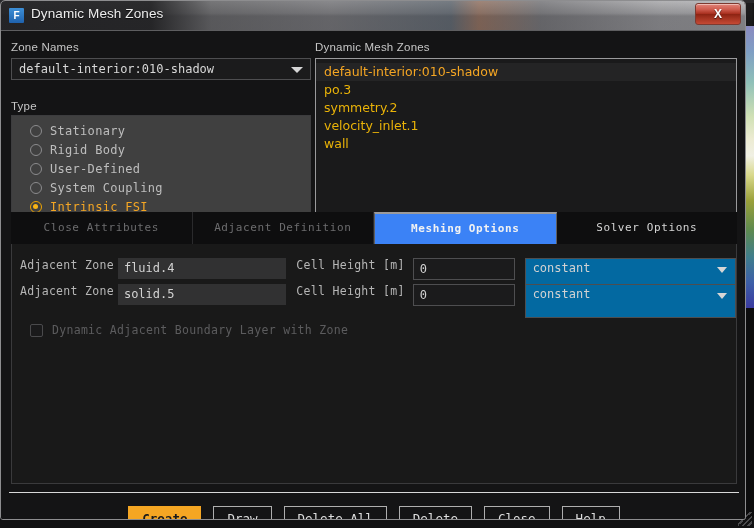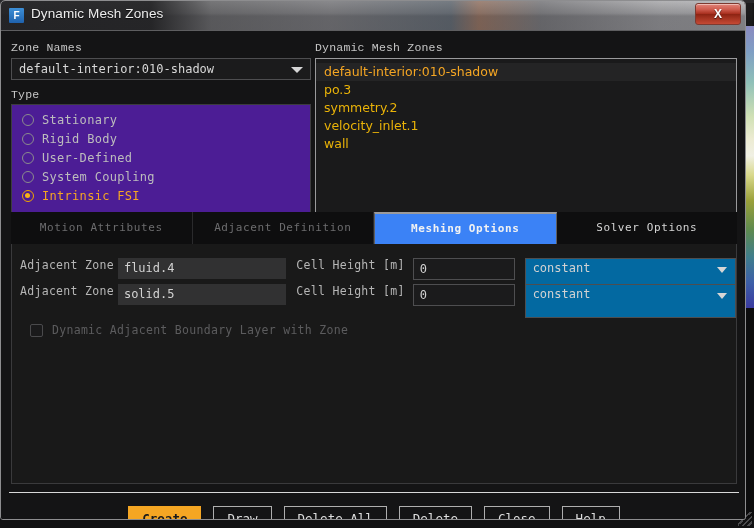--- a/index.html
+++ b/index.html
@@ -161,21 +161,21 @@
   .dlg-body {
     position: relative;
     height: 489px;
     background: #141415;
     padding: 0;
   }
 
   .section-label {
     color: #c6c6c6;
     font-size: 11.5px;
-    font-family: Liberation Mono, monospace;
+    font-family: Liberation Sans, sans-serif;
     letter-spacing: 0.2px;
   }
 
   
   .left-col {
     position: absolute;
     left: 10px; top: 5px;
     width: 300px;
   }
   .combo {
@@ -196,28 +196,28 @@
   }
   .combo .arrow {
     position: absolute;
     right: 7px; top: 8px;
     width: 0; height: 0;
     border-left: 6px solid transparent;
     border-right: 6px solid transparent;
     border-top: 6px solid #d6d6d6;
   }
 
-  .type-label { margin-top: 8px; display: block; }
+  .type-label { margin-top: 20px; display: block; }
   .radio-group {
     margin-top: 3px;
     height: 124px;
     border: 1px solid #3c3c3e;
-    background: #4c1d95;
-    box-sizing: border-box;
-    padding: 5px 0 0 10px;
+    background: #404040;
+    box-sizing: border-box;
+    padding: 5px 0 0 18px;
   }
   .radio-row {
     display: flex;
     align-items: center;
     height: 19px;
     cursor: pointer;
   }
   .radio-dot {
     width: 12px; height: 12px;
     border-radius: 50%;
@@ -546,21 +546,21 @@
         <div class="zone-list">
           <div class="zone-item sel">default-interior:010-shadow</div>
           <div class="zone-item">po.3</div>
           <div class="zone-item">symmetry.2</div>
           <div class="zone-item">velocity_inlet.1</div>
           <div class="zone-item">wall</div>
         </div>
       </div>
 
       <div class="tabbar">
-        <div class="tab">Motion Attributes</div>
+        <div class="tab">Close Attributes</div>
         <div class="tab">Adjacent Definition</div>
         <div class="tab active">Meshing Options</div>
         <div class="tab enabled">Solver Options</div>
       </div>
 
       <div class="tabpanel">
 
         <div class="field-row fr1">
           <span class="fld-label">Adjacent Zone</span>
           <div class="ro-field">fluid.4</div>

